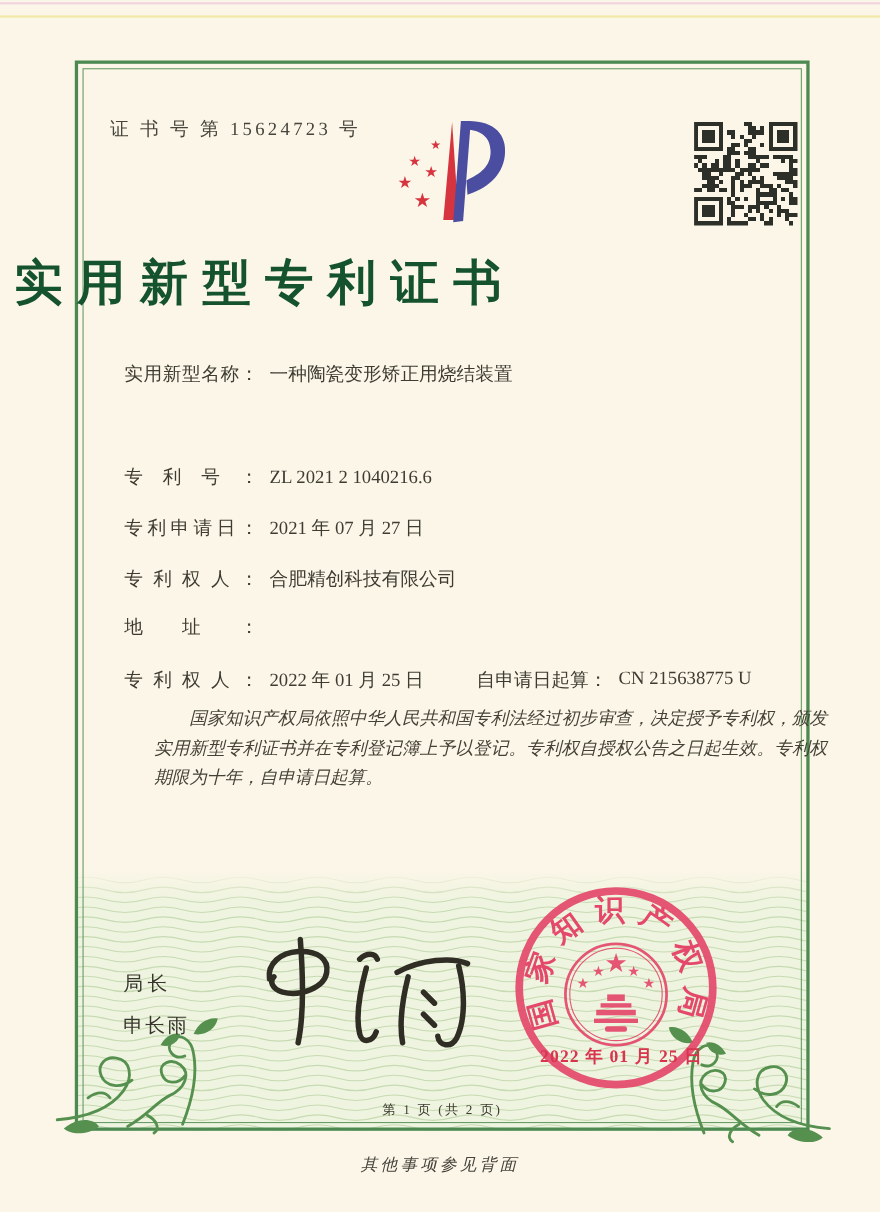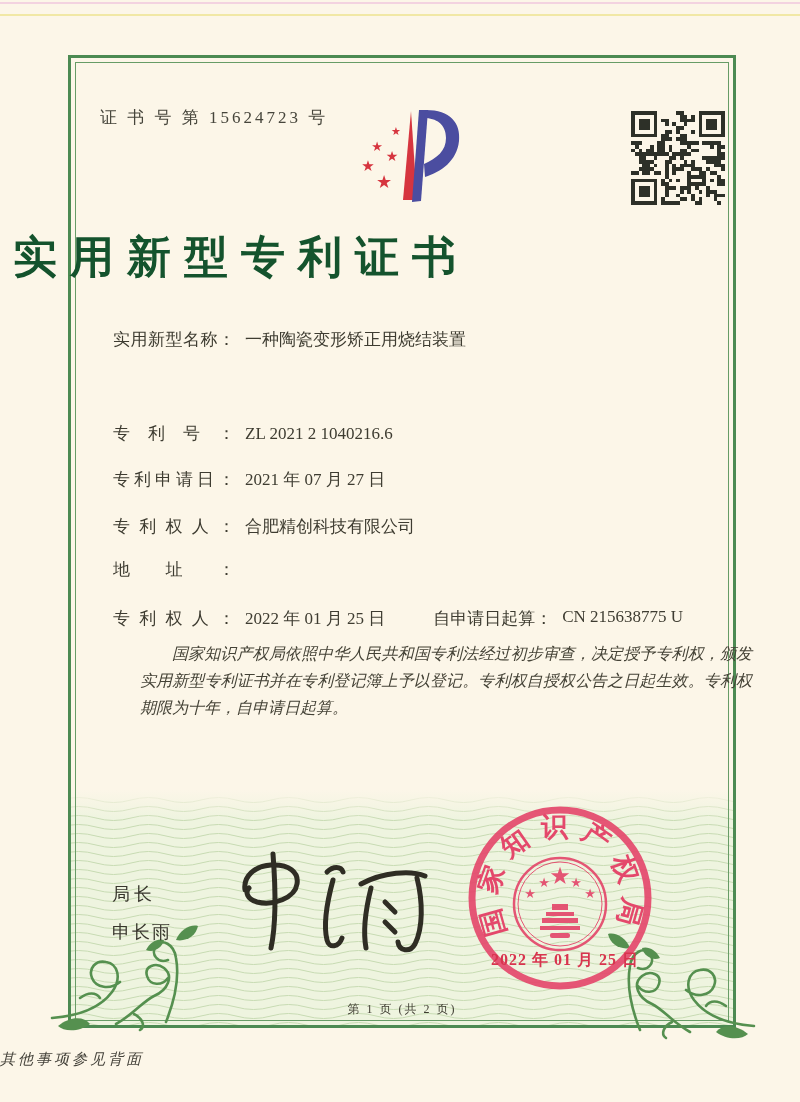--- a/index.html
+++ b/index.html
@@ -40,21 +40,21 @@
   .signer-title { position:absolute; left:112px; top:882px; font-size:18px; color:#37352c; letter-spacing:4px; }
   .signer-name { position:absolute; left:112px; top:920px; font-size:18px; color:#37352c; letter-spacing:2px; }
   .signature { position:absolute; left:215px; top:850px; }
 
   .seal { position:absolute; left:462px; top:800px; }
   .seal-date { position:absolute; left:470px; top:950px; width:190px; text-align:center;
     font-size:16px; color:#d8344e; letter-spacing:1px; font-weight:bold; }
 
   .page-num { position:absolute; left:68px; top:1001px; width:668px; text-align:center;
     font-size:12px; color:#3e3c31; letter-spacing:2px; }
-  .back-note { position:absolute; left:0; top:1050px; width:800px; 
+  .back-note { position:absolute; left:0; top:1050px; width:800px; text-align:center;
     font-size:15px; font-style:italic; color:#44423a; letter-spacing:3px; }
 
   .corner-ornament { position:absolute; }
   .corner-bl { left:50px; top:920px; }
   .corner-br { left:606px; top:928px; transform:scaleX(-1); }
 </style>
 </head>
 <body>
 
 <div class="page">

